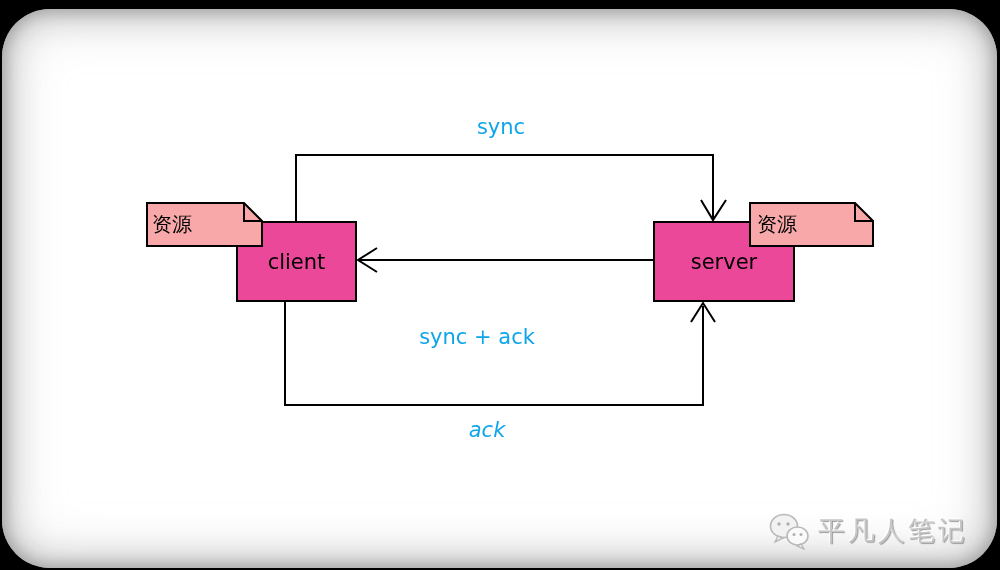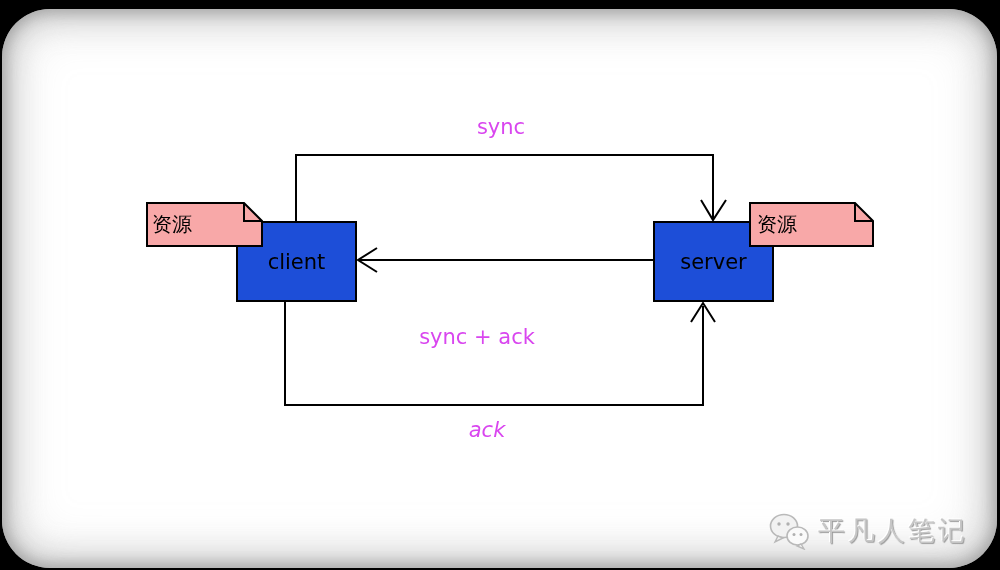--- a/index.html
+++ b/index.html
@@ -18,42 +18,42 @@
     border-radius: 48px;
     box-shadow: inset 0 0 14px 4px rgba(130,130,130,0.55),
                 inset 0 0 30px 12px rgba(150,150,150,0.35),
                 inset 0 0 46px 20px rgba(170,170,170,0.22);
   }
 
   svg.layer { position: absolute; left: 0; top: 0; width: 1000px; height: 570px; }
 
   .node {
     position: absolute;
-    background: #1d4ed8;
+    background: #ec4899;
     border: 2px solid #000;
     box-sizing: border-box;
     display: flex; align-items: center; justify-content: center;
     font-size: 21px; color: #000;
   }
   .node.client { left: 236px; top: 221px; width: 121px; height: 81px; }
-  .node.server { left: 653px; top: 221px; width: 121px; height: 81px; }
+  .node.server { left: 653px; top: 221px; width: 142px; height: 81px; }
 
   .note-label {
     position: absolute;
     font-size: 20px; color: #000;
     height: 53px; line-height: 43px;
     top: 203px;
   }
   .note-label.client-note { left: 152px; }
   .note-label.server-note { left: 757px; }
 
   .edge-label {
     position: absolute;
     transform: translate(-50%, -50%);
-    font-size: 21px; color: #d946ef;
+    font-size: 21px; color: #0ea5e9;
     white-space: nowrap;
     text-align: right;
   }
   .edge-label.sync     { left: 501px; top: 127px; }
   .edge-label.syncack  { left: 477px; top: 293px; margin-top: 44px; }
   .edge-label.ack      { left: 487px; top: 430px; font-style: italic; }
 
   .watermark {
     position: absolute; right: 32px; bottom: 20px;
     display: flex; align-items: center; gap: 8px;

